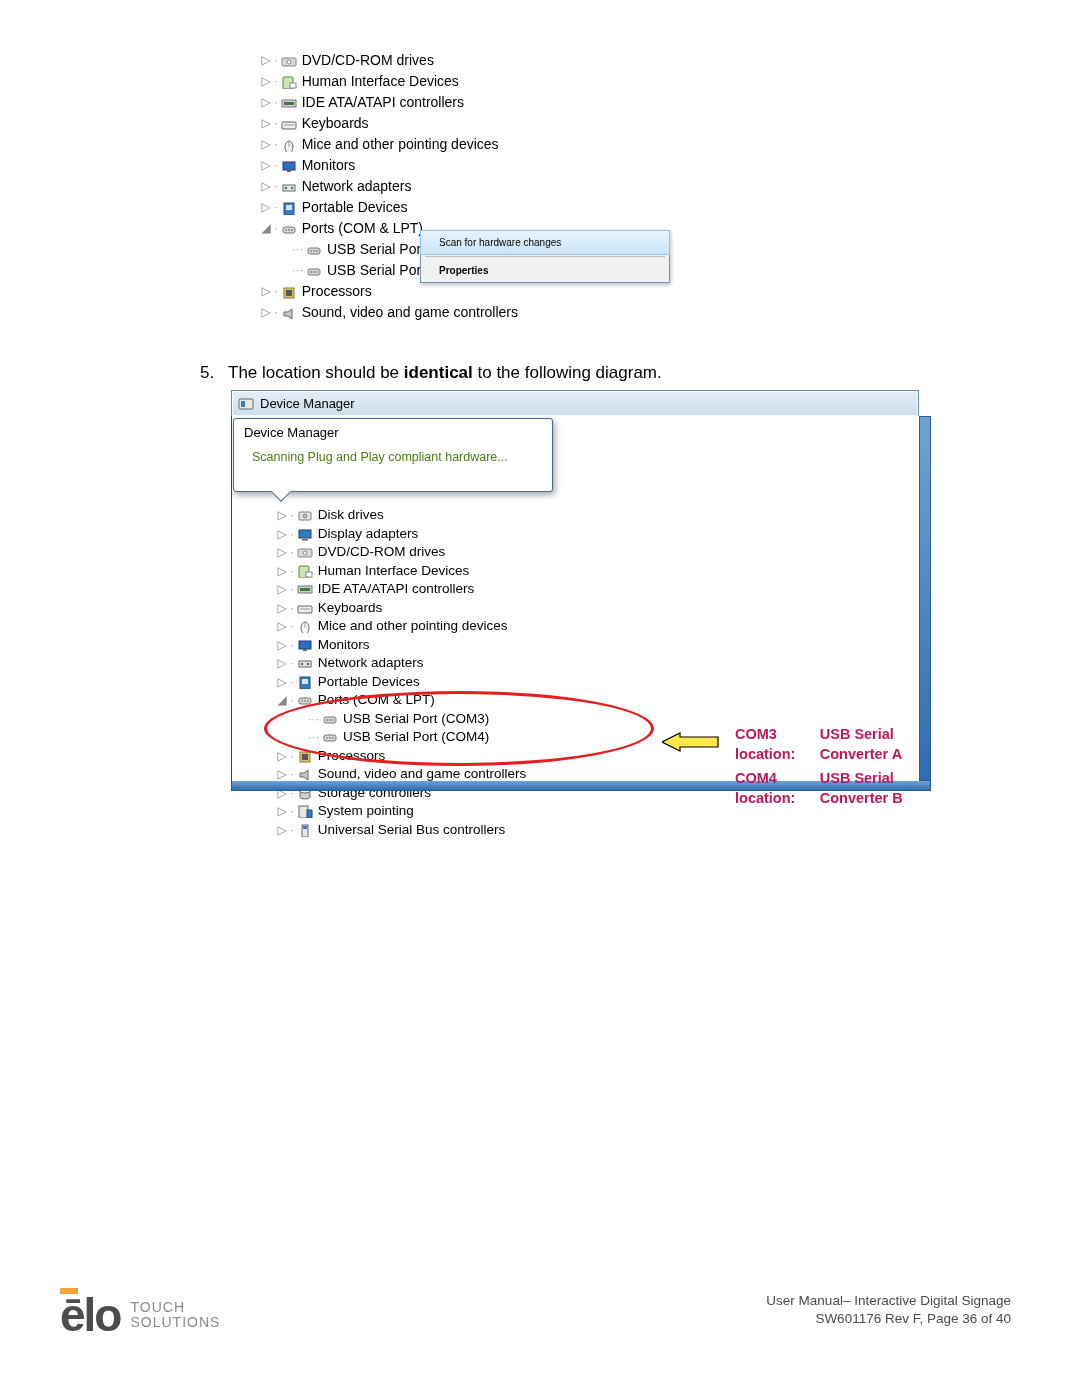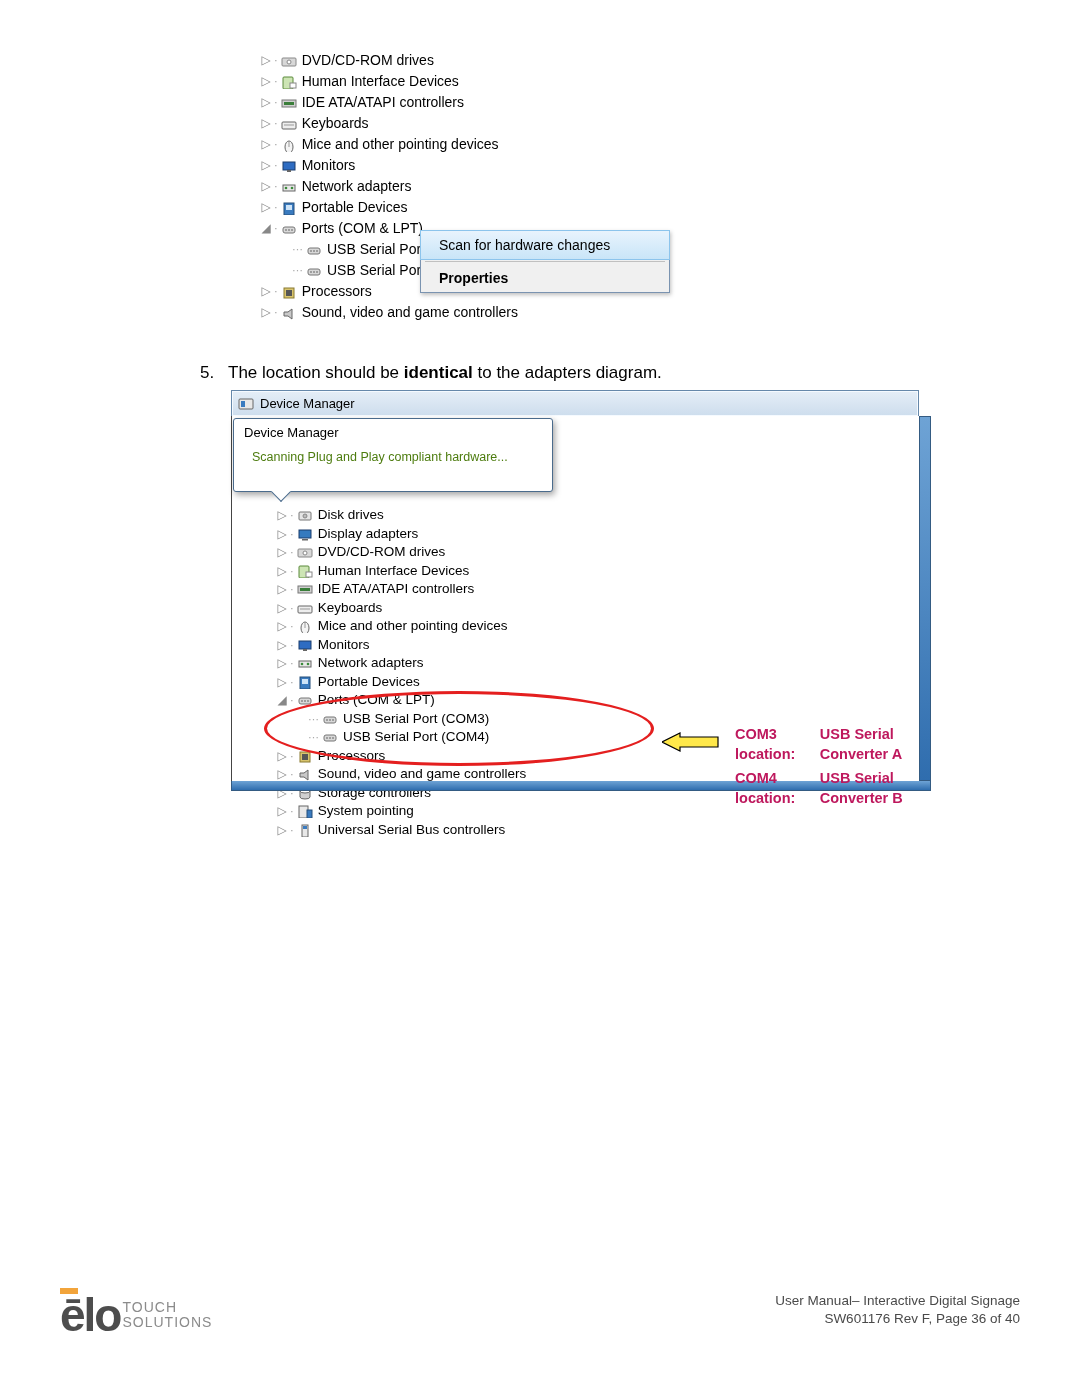--- a/index.html
+++ b/index.html
@@ -53,21 +53,21 @@
     position: absolute;
     left: 160px; top: 180px;
     width: 250px;
     border: 1px solid #7a93b0;
     background: #f0f0f0;
     box-shadow: 1px 2px 4px rgba(0,0,0,0.25);
     z-index: 5;
   }
   .ctxmenu .item {
     padding: 6px 18px;
-    font-size: 14px;
+    font-size: 10px;
   }
   .ctxmenu .item.hover {
     background: linear-gradient(#e8f3fd,#c9e5f8);
     border: 1px solid #8cc4ec;
     margin: -1px;
   }
   .ctxmenu .sep { height:1px; background:#c0c0c0; margin:2px 4px; }
   .ctxmenu .bold { font-weight:bold; }
 
   
@@ -175,39 +175,39 @@
     color:#be185d;
     font-size:14.5px;
     line-height:20px;
     font-family: Arial, sans-serif;
   }
   .redlabels td { padding-right:14px; }
 
   
   .footer {
     position:absolute;
-    left:0; right:0; bottom:55px;
+    left:0; right:9px; bottom:55px;
     height:70px;
   }
   .logo {
     position:absolute;
     left:60px; bottom:0;
     display:flex; align-items:center;
   }
   .logo-e {
     font-family: Arial, sans-serif;
     font-size:46px;
     font-weight:bold;
     color:#4d4d4d;
     letter-spacing:-2px;
     position:relative;
   }
   .logo-e .bar { position:absolute; top:0; left:0; width:18px; height:6px; background:#f2a43b; }
   .logo-sub {
-    margin-left:2px;
+    margin-left:10px;
     font-family: Arial, sans-serif;
     font-size:14px;
     color:#8b8b8b;
     letter-spacing:1px;
     line-height:15px;
   }
   .foot-right {
     position:absolute;
     right:60px; bottom:14px;
     text-align:right;
@@ -435,21 +435,21 @@
       </div>
 
     <div class="ctxmenu">
       <div class="item hover"><span>Scan for hardware changes</span></div>
       <div class="sep"></div>
       <div class="item bold"><span>Properties</span></div>
     </div>
   </div>
 
   <div class="step">
-    <span class="num">5.</span><span>The location should be </span><span class="bold">identical</span><span> to the adapters diagram.</span>
+    <span class="num">5.</span><span>The location should be </span><span class="bold">identical</span><span> to the following diagram.</span>
   </div>
 
   <div class="shot2">
     <div class="win7-title">
       <span class="titicon"><svg width="16" height="16">
             <use href="#i-devmgr"></use>
           </svg></span>
       <span>Device Manager</span>
     </div>
 

